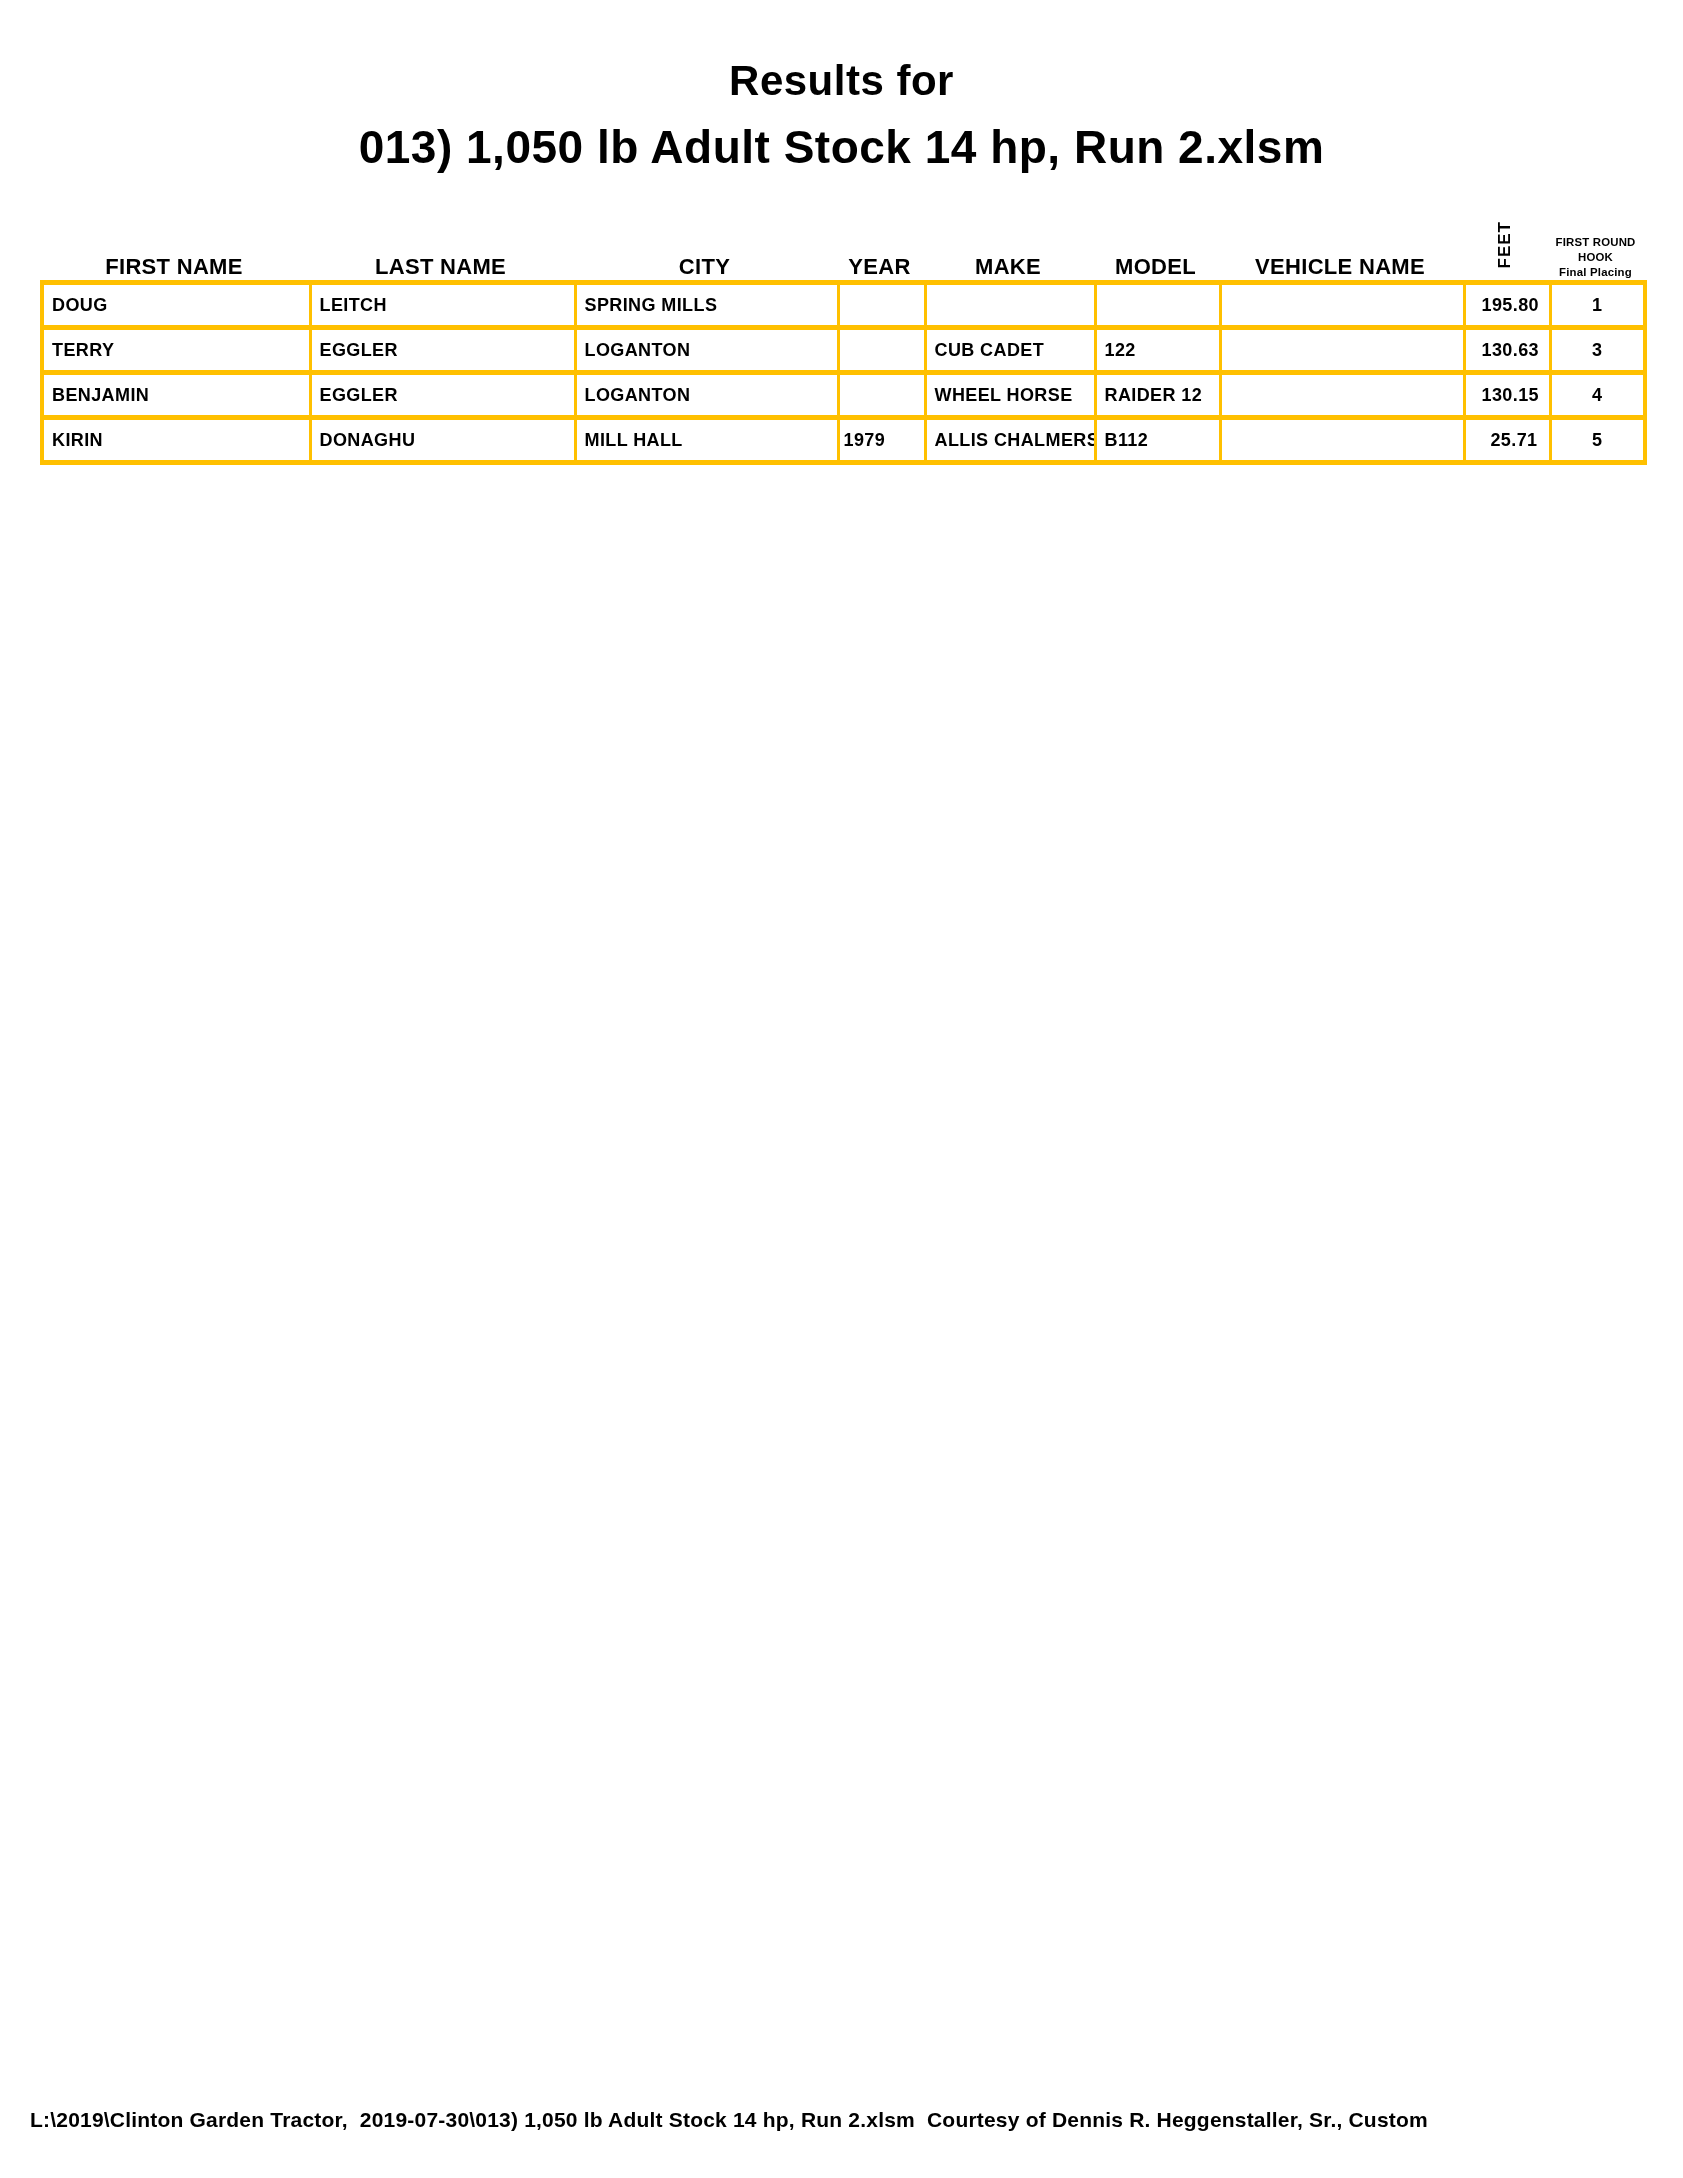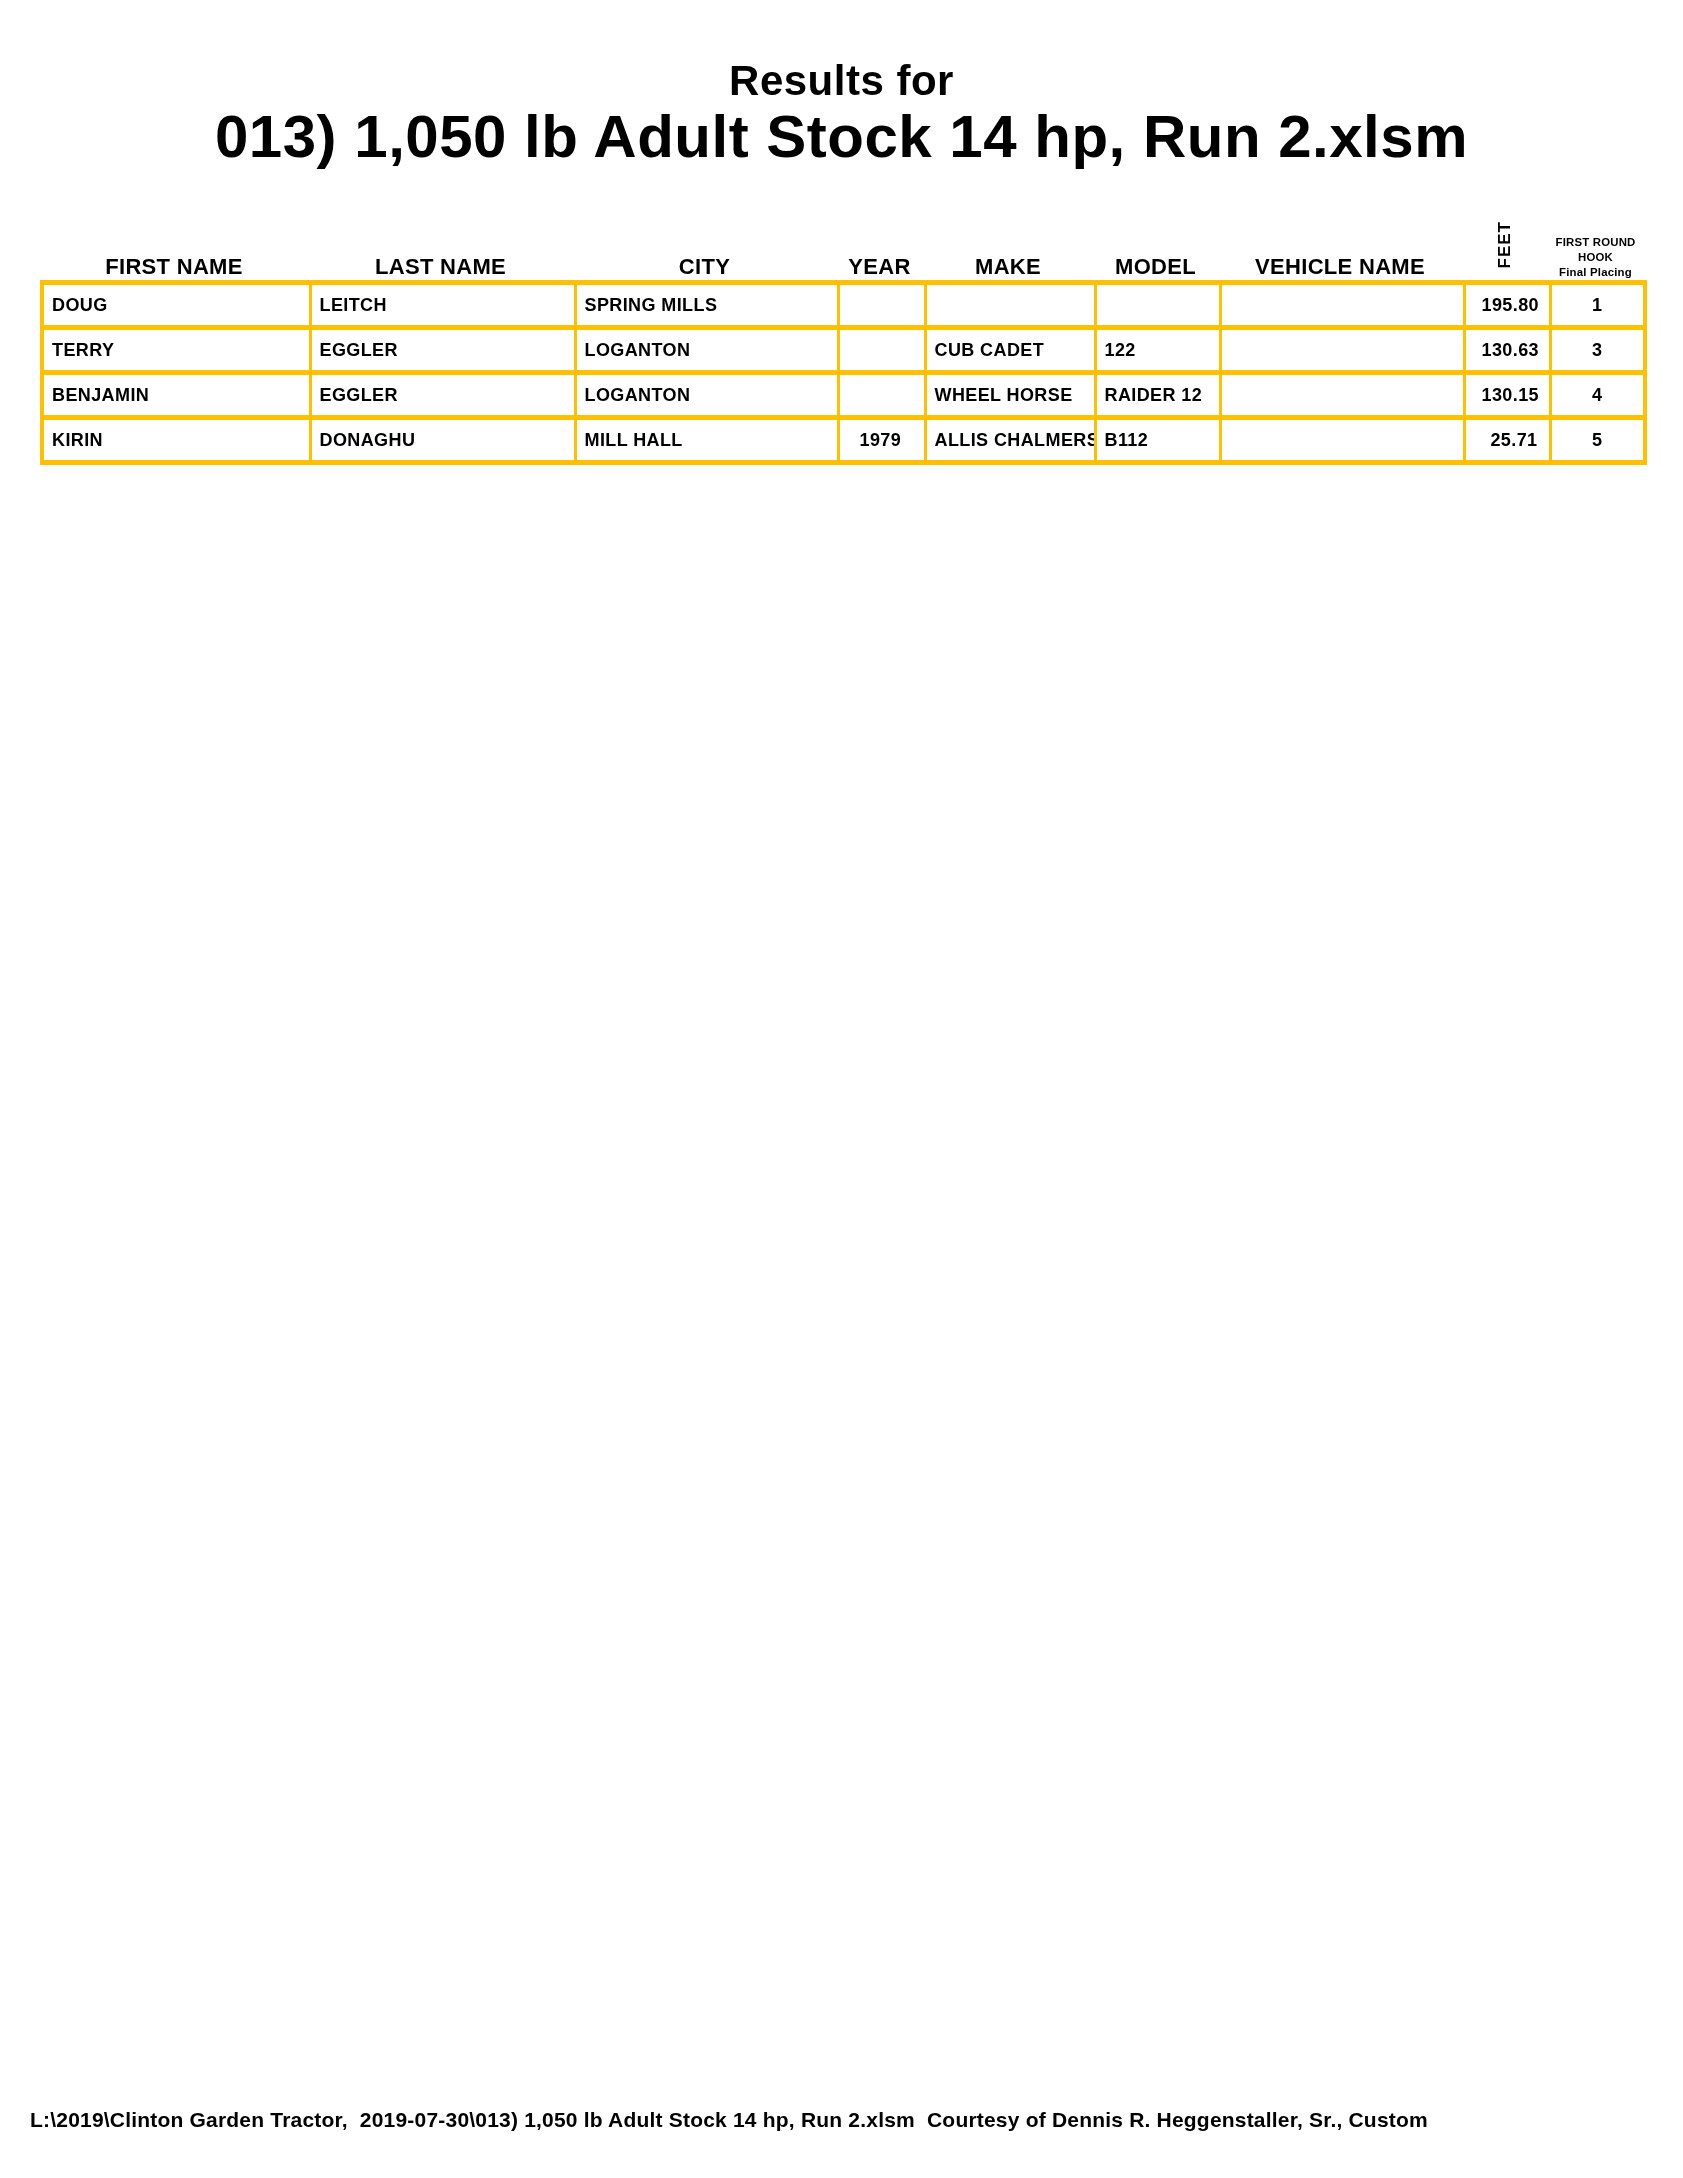--- a/index.html
+++ b/index.html
@@ -9,22 +9,22 @@
     width:1683px; height:2178px; position:relative;
     background:var(--bg); color:var(--text-color);
     font-family:"Liberation Sans", sans-serif;
   }
   .title1 {
     position:absolute; top:57px; left:0; width:1683px;
     text-align:center; font-size:42px; font-weight:bold; line-height:48px;
     letter-spacing:0.5px;
   }
   .title2 {
-    position:absolute; top:110px; left:0; width:1683px;
-    text-align:center; font-size:60px; font-weight:bold; line-height:53px;
+    position:absolute; top:121px; left:0; width:1683px;
+    text-align:center; font-size:46px; font-weight:bold; line-height:53px;
     letter-spacing:0.5px;
   }
   .header-row {
     position:absolute; left:40px; top:190px; width:1604px; height:90px;
     display:grid;
     grid-template-columns:268px 265px 263px 87px 170px 125px 244px 86px 95px;
   }
   .hcell {
     display:flex; align-items:flex-end; justify-content:center;
     font-weight:bold; font-size:22px; 
@@ -45,21 +45,21 @@
     border-collapse:collapse; table-layout:fixed;
     border:4px solid var(--border-color);
   }
   .results-table td {
     border:3px solid var(--border-color);
     border-top-width:5px; border-bottom-width:5px;
     height:45px; vertical-align:middle;
     font-weight:bold; font-size:18px; letter-spacing:0.4px;
     padding:0 2px 0 8px; white-space:nowrap; overflow:hidden;
   }
-  .results-table td.c-year { padding-left:20px; }
+  .results-table td.c-year { padding-left:4px; }
   .results-table td.c-feet { text-align:right; padding-right:11px; padding-left:16px; }
   .results-table td.c-placing { text-align:center; padding:0; }
   .footer {
     position:absolute; left:30px; top:2051px;
     font-size:21px; font-weight:bold; white-space:pre; letter-spacing:0.2px;
   }
   .footer-line { line-height:42px; height:42px; }
 </style>
 </head>
 <body>

